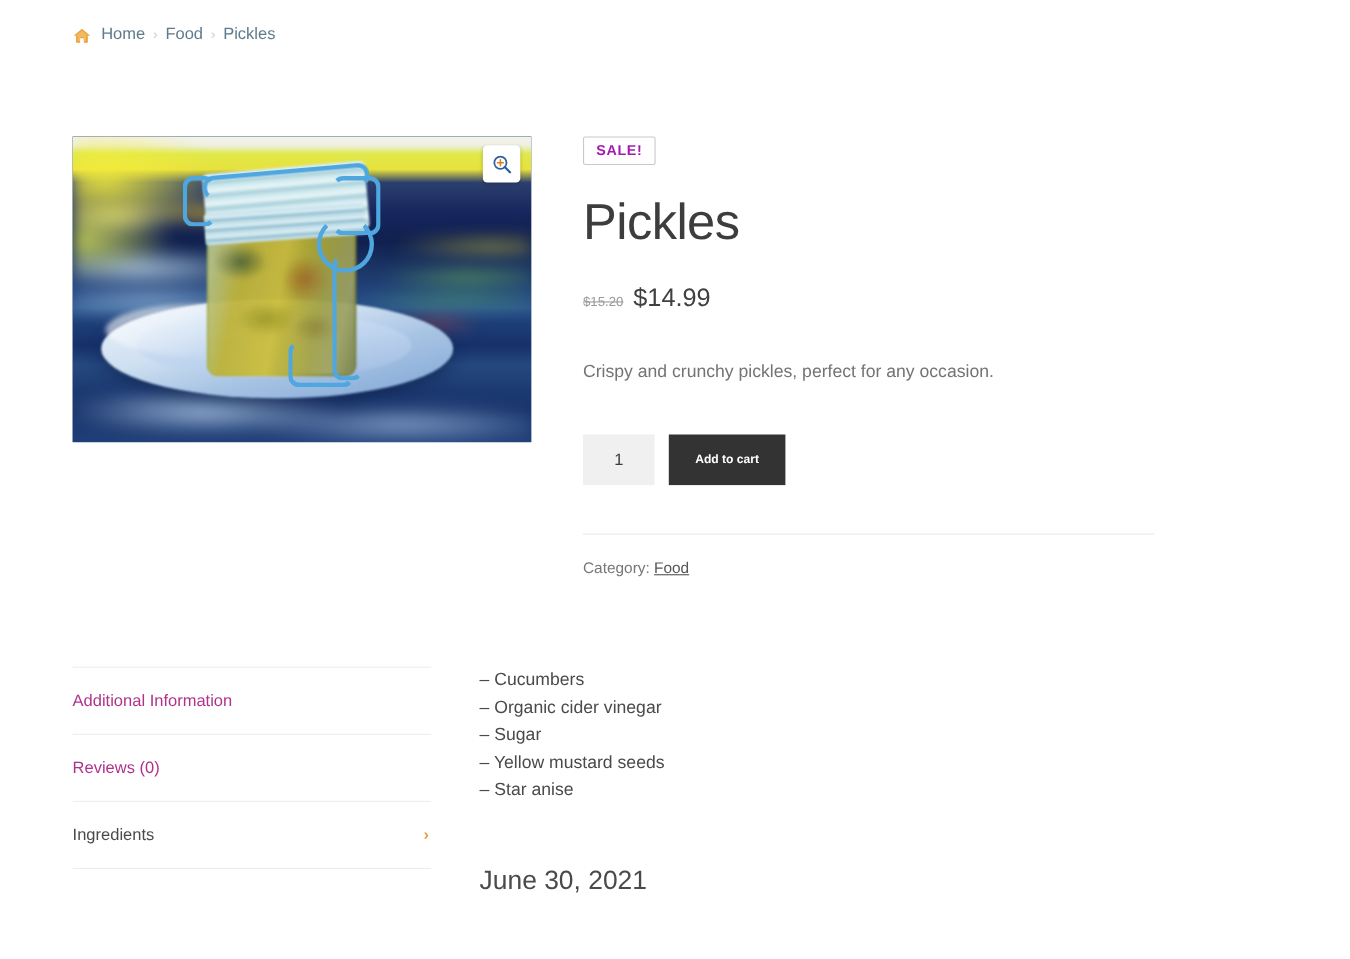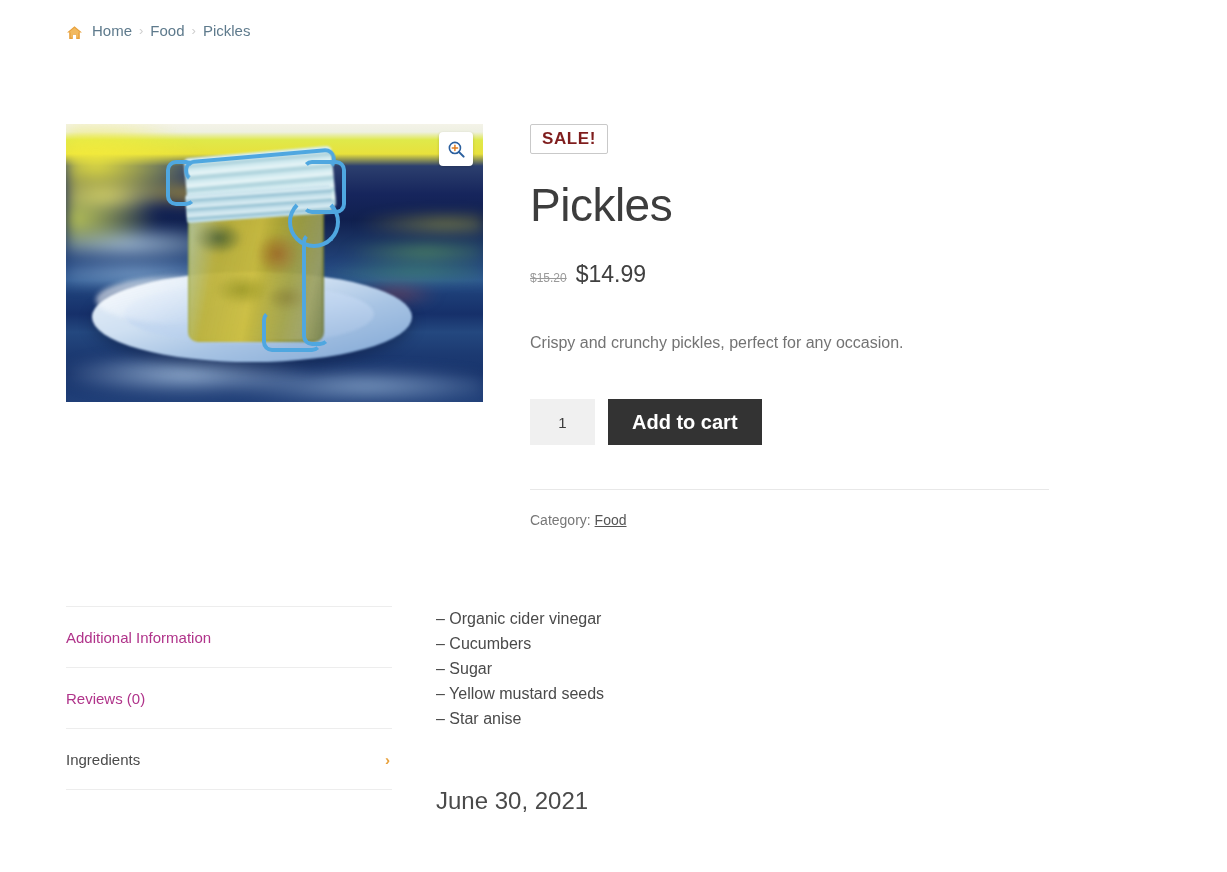--- a/index.html
+++ b/index.html
@@ -242,24 +242,24 @@
     position: absolute;
     left: 530px;
     top: 124px;
     width: 604px;
   }
   .sale-badge {
     display: inline-block;
     border: 1px solid #c9c9c9;
     border-radius: 2px;
     padding: 5px 11px 6px;
-    font-size: 17px;
+    font-size: 13px;
     font-weight: bold;
     letter-spacing: 0.6px;
-    color: #7f1d1d;
+    color: #a21caf;
     line-height: 1;
   }
   .product-title {
     margin: 26px 0 0 0;
     font-size: 46px;
     font-weight: 300;
     color: #3d3d3d;
     line-height: 1.1;
     letter-spacing: -0.5px;
   }
@@ -302,21 +302,21 @@
     font-size: 15px;
     color: #3d3d3d;
     font-family: "Liberation Sans", sans-serif;
   }
   .add-to-cart {
     height: 46px;
     padding: 0 24px;
     background: #333333;
     color: #ffffff;
     border: none;
-    font-size: 20px;
+    font-size: 11px;
     font-weight: bold;
     cursor: pointer;
     font-family: "Liberation Sans", sans-serif;
   }
 
   .meta-divider {
     margin-top: 44px;
     height: 1px;
     background: #e8e8e8;
     width: 604px;
@@ -457,21 +457,21 @@
       <span>Reviews (0)</span>
       <span class="tab-chevron"></span>
     </div>
     <div class="tab-item active">
       <span>Ingredients</span>
       <span class="tab-chevron">›</span>
     </div>
   </div>
 
   <div class="tab-panel">
+    <div class="ingredient-line">– Cucumbers</div>
     <div class="ingredient-line">– Organic cider vinegar</div>
-    <div class="ingredient-line">– Cucumbers</div>
     <div class="ingredient-line">– Sugar</div>
     <div class="ingredient-line">– Yellow mustard seeds</div>
     <div class="ingredient-line">– Star anise</div>
     <div class="panel-date">June 30, 2021</div>
   </div>
 
 </div>
 
 </body></html>

